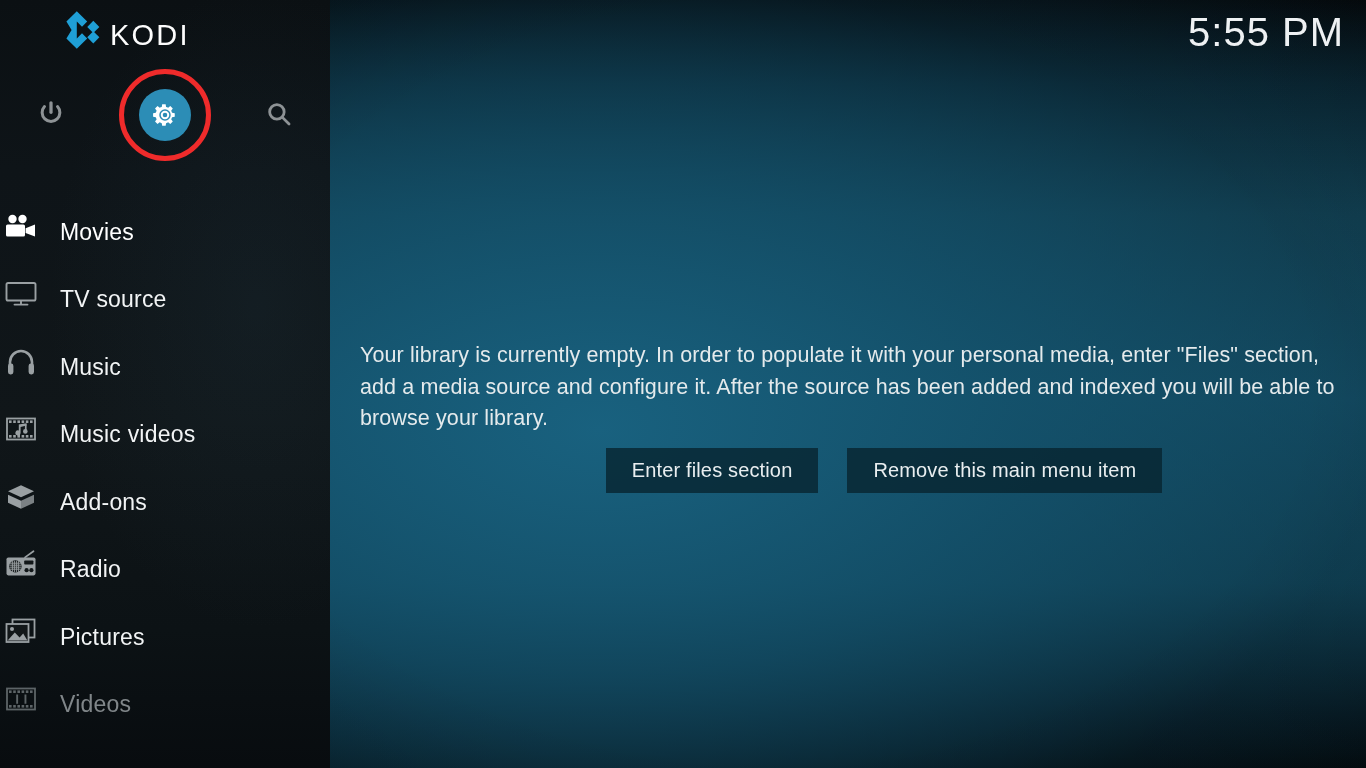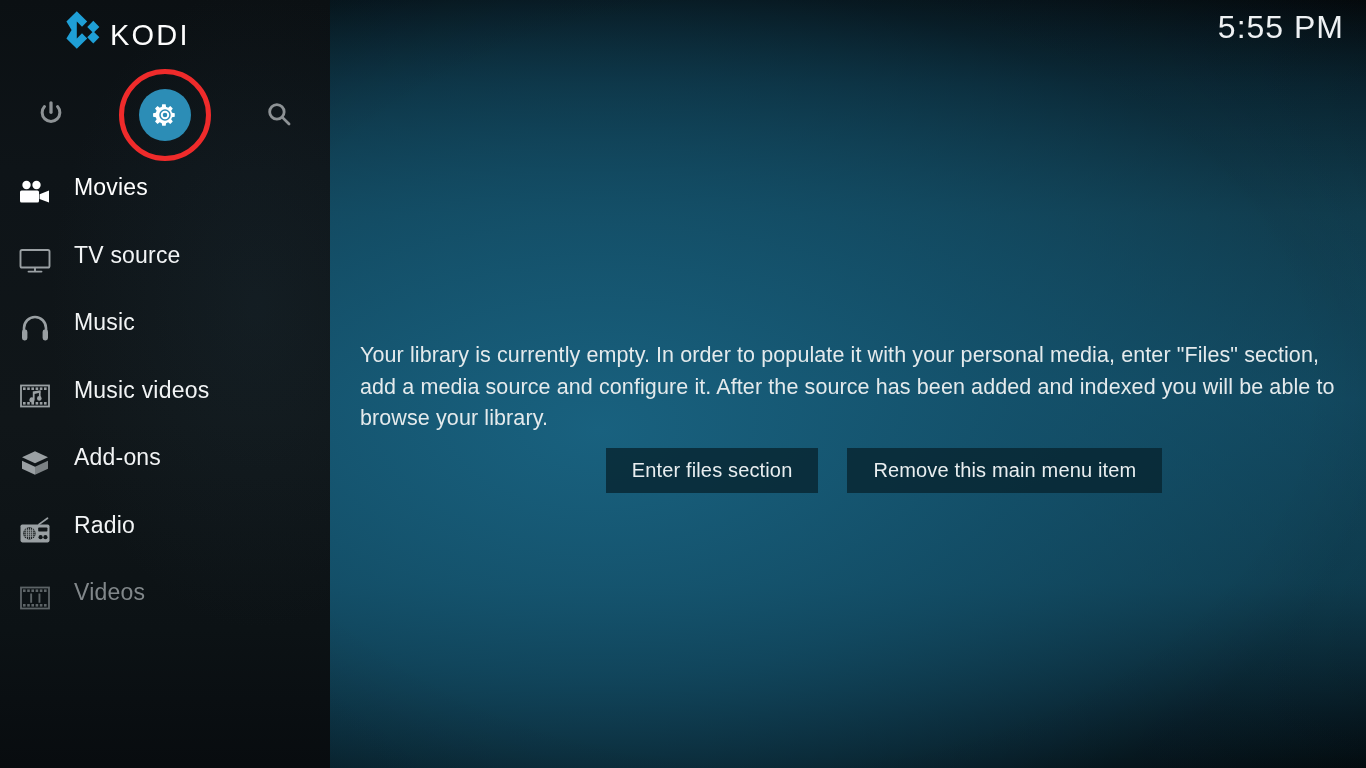--- a/index.html
+++ b/index.html
@@ -72,22 +72,22 @@
     width:92px; height:92px; border-radius:50%;
     border:5px solid #ef2b2b;
     pointer-events:none;
   }
 
   
   #menu {
     position:absolute; left:0; top:176px; width:330px;
   }
   .menu-item {
-    height:67.5px; display:flex; align-items:flex-start;
-    padding-left:14px; cursor:pointer;
+    height:67.5px; display:flex; align-items:flex-end;
+    padding-left:0; cursor:pointer;
   }
   .menu-icon {
     width:42px; height:34px; flex:0 0 42px;
     display:flex; align-items:center; justify-content:center;
     margin-right:18px;
   }
   .menu-label {
     font-size:23px; font-weight:300; letter-spacing:0.2px;
     white-space:nowrap; line-height:1;
   }
@@ -95,21 +95,21 @@
   .menu-item.state-normal .menu-icon { color:#9aa0a3; }
   .menu-item.state-selected .menu-label { color:#ffffff; }
   .menu-item.state-selected .menu-icon { color:#ffffff; }
   .menu-item.state-dimmed .menu-label { color:#9ba1a4; opacity:0.82; }
   .menu-item.state-dimmed .menu-icon { color:#5d6467; }
   .menu-icon svg { display:block; }
 
   
   #clock {
     position:absolute; right:22px; top:10px;
-    color:#eef1f3; font-size:32px; font-weight:300;
+    color:#eef1f3; font-size:40px; font-weight:300;
     letter-spacing:1px; line-height:1.1;
     white-space:nowrap;
   }
 
   
   #main-panel {
     position:absolute; left:330px; top:0; width:1036px; height:768px;
   }
   #empty-message {
     position:absolute; left:30px; top:340px; width:976px;
@@ -265,20 +265,31 @@
               <path d="M8.4 11.8 v11.2 M10.4 11.8 v11.2 M12.4 11.8 v11.2 M14.4 11.8 v11.2"></path>
             </g>
             <rect x="20.2" y="11.4" width="9.2" height="4.2" rx="0.8" fill="#121719"></rect>
             <circle cx="22.6" cy="21.2" r="2.1" fill="#121719"></circle>
             <circle cx="27.4" cy="21.2" r="2.1" fill="#121719"></circle>
           </svg>
         </span>
         <span class="menu-label">Radio</span>
       </div>
 
+      <div class="menu-item state-normal">
+        <span class="menu-icon">
+          <svg width="34" height="30" viewBox="0 0 34 30">
+            <rect x="8.5" y="2.5" width="22" height="18" stroke="currentColor" stroke-width="1.8" fill="none"></rect>
+            <rect x="2.5" y="7" width="22" height="18" stroke="currentColor" stroke-width="1.8" fill="#121719"></rect>
+            <circle cx="8" cy="12" r="2" fill="currentColor"></circle>
+            <path d="M3.6 23.6 L10.8 15.4 L15.6 20.4 L19.2 16.6 L23.4 23.6 Z" fill="currentColor"></path>
+          </svg>
+        </span>
+        <span class="menu-label">Pictures</span>
+      </div>
 
       <div class="menu-item state-dimmed">
         <span class="menu-icon">
           <svg width="32" height="28" viewBox="0 0 32 28">
             <rect x="2" y="3.5" width="28" height="21" stroke="currentColor" stroke-width="1.8" fill="none"></rect>
             <g fill="currentColor">
               <rect x="4" y="5.4" width="2.6" height="2.6"></rect>
                 <rect x="8.2" y="5.4" width="2.6" height="2.6"></rect>
               <rect x="12.4" y="5.4" width="2.6" height="2.6"></rect>
                 <rect x="16.6" y="5.4" width="2.6" height="2.6"></rect>

